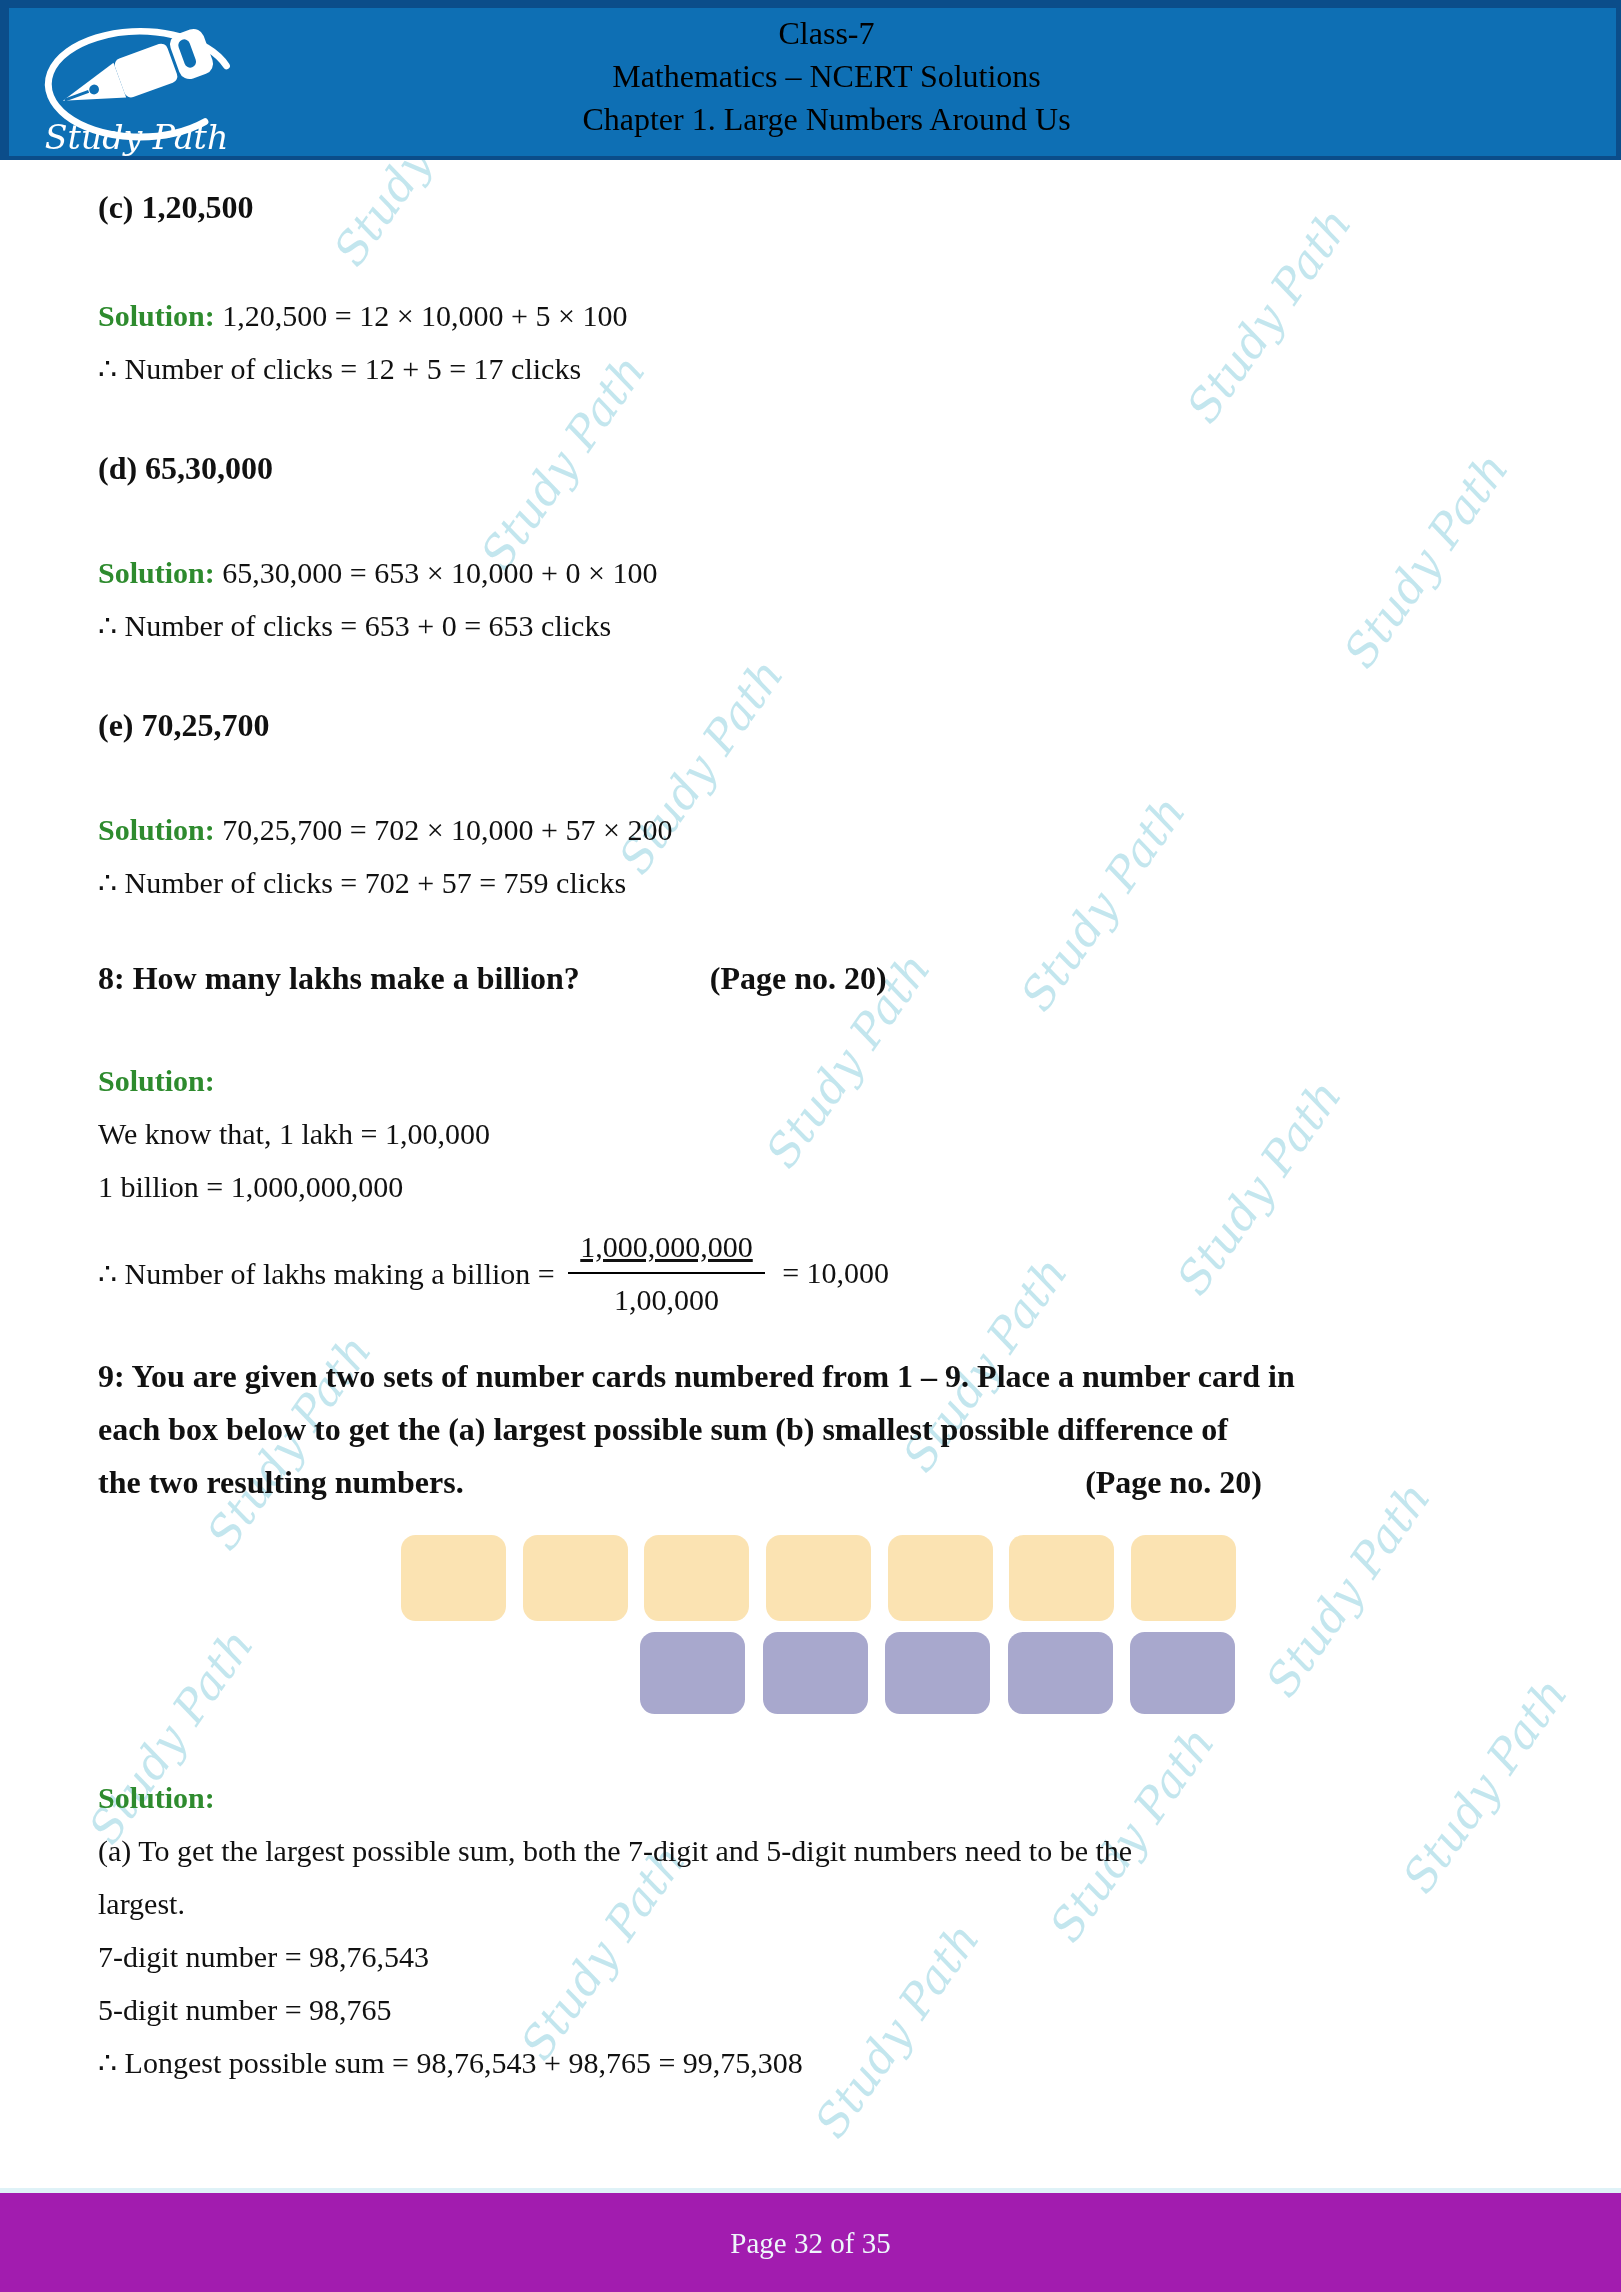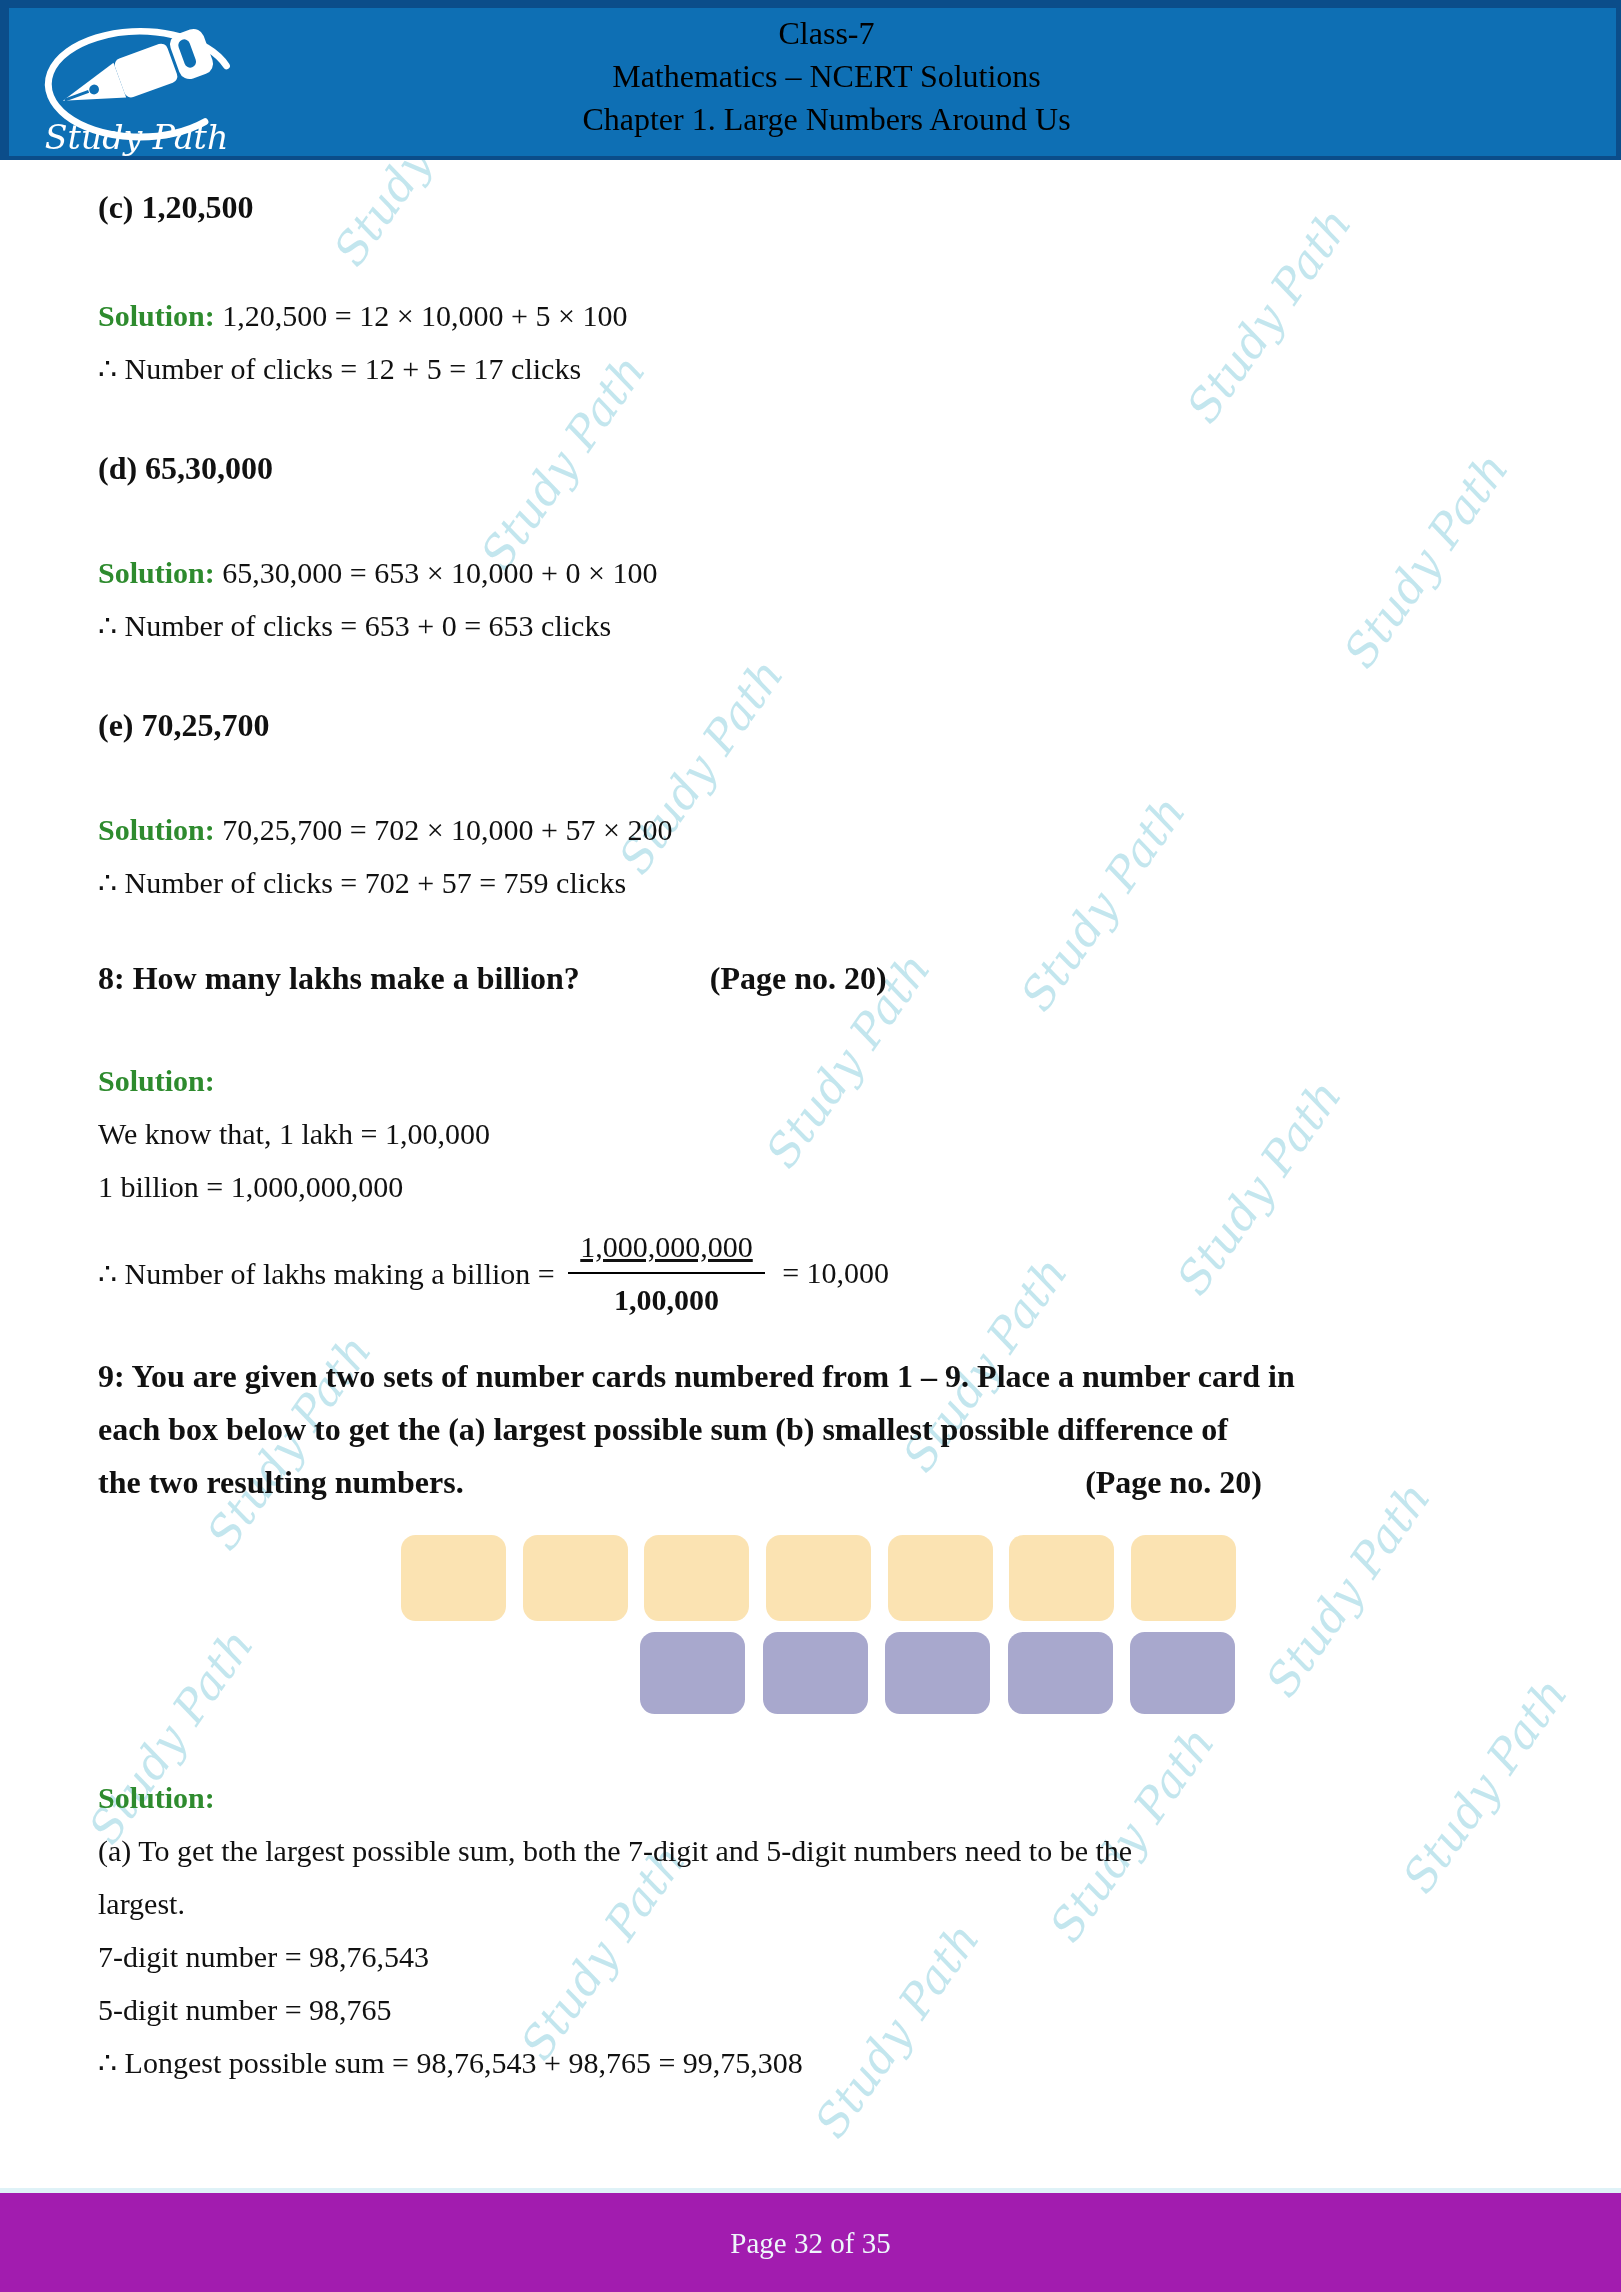--- a/index.html
+++ b/index.html
@@ -36,21 +36,21 @@
   .t-line{font-size:30px;line-height:53px;}
   .t-head{font-size:32px;line-height:53px;font-weight:bold;}
   .green{color:#2e8b2e;font-weight:bold;}
   .mt56{margin-top:55px;} .mt52{margin-top:51px;} .mt50{margin-top:49px;}
   .mt48{margin-top:47px;} .mt44{margin-top:43px;} .mt40{margin-top:27px;}
   .mt58{margin-top:57px;}
   .q8-row .page-ref{margin-left:130px;}
   .frac-row{display:flex;align-items:center;font-size:30px;margin-top:10px;}
   .frac{display:inline-flex;flex-direction:column;align-items:center;margin:0 17.6px 0 13.7px;}
   .frac .num{line-height:47px;padding:0 11.8px 2px 11.8px;border-bottom:2.9px solid #000;text-decoration:underline;}
-  .frac .den{line-height:47px;padding-top:2px;font-weight:bold;}
+  .frac .den{line-height:47px;padding-top:2px;}
   .q9-lastline{display:flex;justify-content:space-between;padding-right:120px;}
   .card-row{display:flex;}
   .card-row-top{margin-top:25.5px;margin-left:303px;}
   .card-row-top .card{width:105px;height:86px;background:#fbe3b2;border-radius:14.7px;margin-right:16.7px;}
   .card-row-bottom{margin-top:11.8px;margin-left:542px;}
   .card-row-bottom .card{width:105px;height:82px;background:#a8a8cd;border-radius:14.7px;margin-right:17.6px;}
   
   .footer{
     position:absolute;left:0;bottom:0;width:1621px;height:100px;
     background:#a21caf;border-top:5.9px solid #dff2f7;box-sizing:content-box;

